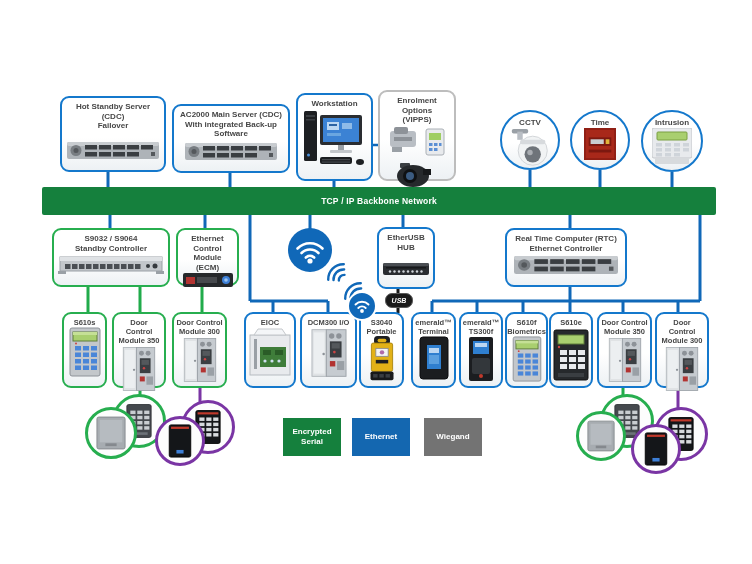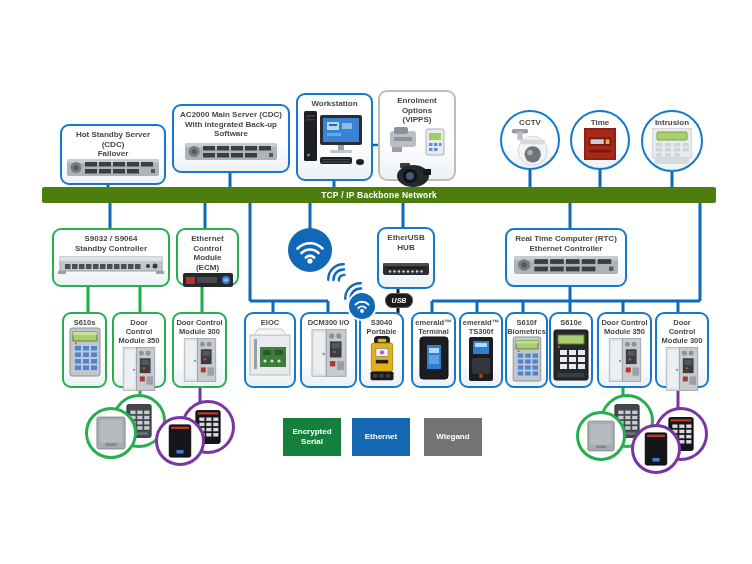--- a/index.html
+++ b/index.html
@@ -10,21 +10,21 @@
         background:linear-gradient(180deg,#ffffff 55%,#edf1f4);
         display:flex;flex-direction:column;align-items:center;justify-content:space-between;
         padding:4px 2px 11px;box-sizing:border-box;}
   .node.green{border-color:#27AE4F;}
   .node.gray{border-color:#BDBDBD;border-width:2px;}
   .node.circ{border-radius:50%;justify-content:flex-start;padding-top:6px;align-items:center;}
   .node-label{font-size:8px;font-weight:bold;color:#474747;text-align:center;
               line-height:1.2;white-space:pre-line;}
   .r3 .node-label{font-size:7.5px;}
   .art{display:block;flex-shrink:0;}
-  .bar{position:absolute;left:42px;top:187px;width:674px;height:16px;background:#4d7c0f;
+  .bar{position:absolute;left:42px;top:187px;width:674px;height:28px;background:#15803d;
        border-radius:2px;display:flex;align-items:center;justify-content:center;}
   .bar-label{color:#fff;font-size:8.5px;font-weight:bold;letter-spacing:.2px;}
   .legend{position:absolute;width:58px;height:38px;display:flex;align-items:center;
           justify-content:center;text-align:center;color:#fff;font-size:8px;font-weight:bold;
           white-space:pre-line;line-height:1.25;}
   .lg-green{background:#15803d;} .lg-blue{background:#1467B0;} .lg-purple{background:#737373;}
   .reader{position:absolute;border-radius:50%;background:#fdfdfd;display:flex;align-items:center;
           justify-content:center;box-sizing:border-box;overflow:hidden;}
   .reader.g{border:3px solid #27AE4F;} .reader.p{border:3px solid #7A35A4;}
   .usb-pill{position:absolute;left:385px;top:293px;width:26px;height:13px;background:#1a1a1a;
@@ -50,21 +50,21 @@
     <g stroke="#7A35A4" stroke-width="3" fill="none">
       <path d="M200 387V418 M678 387V414"></path>
     </g>
     <path d="M398 287V313" stroke="#1A1A1A" stroke-width="3" fill="none"></path>
   </svg>
 
   <div class="bar">
     <span class="bar-label">TCP / IP Backbone Network</span>
   </div>
 
-  <div class="node" style="left:60px;top:124px;width:106px;height:61px">
+  <div class="node" style="left:60px;top:96px;width:106px;height:76px">
     <div class="node-label">Hot Standby Server (CDC)
 Failover</div>
     <svg class="art" width="92" height="17" viewBox="0 0 92 17">
       <rect x="0" y="0" width="92" height="17" rx="2" fill="#aeb3b8"></rect>
         <rect x="0" y="0" width="92" height="4" rx="2" fill="#c8ccd0"></rect>
       <circle cx="9" cy="8.5" r="5.5" fill="#787d82"></circle>
         <circle cx="9" cy="8.5" r="2.5" fill="#54585c"></circle>
       <g fill="#3a3e42">
           <rect x="18" y="3" width="12" height="4.5"></rect>
           <rect x="32" y="3" width="12" height="4.5"></rect>

